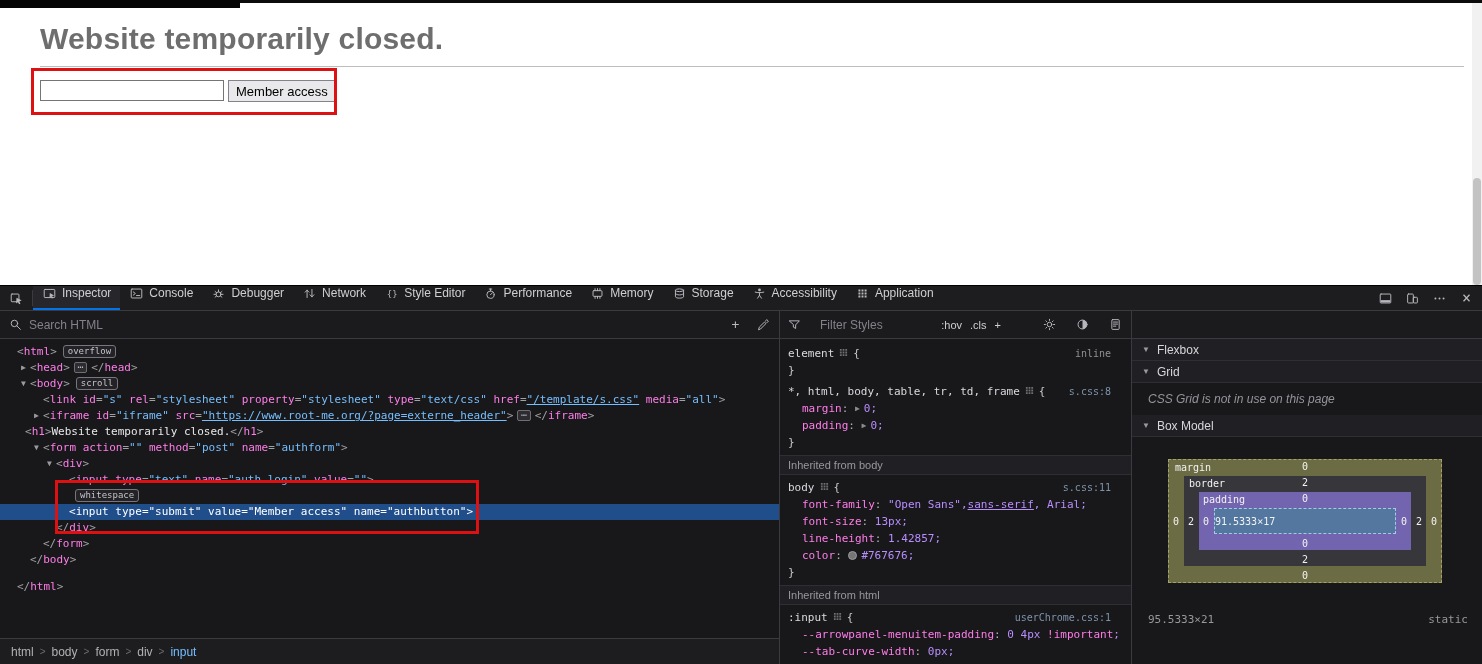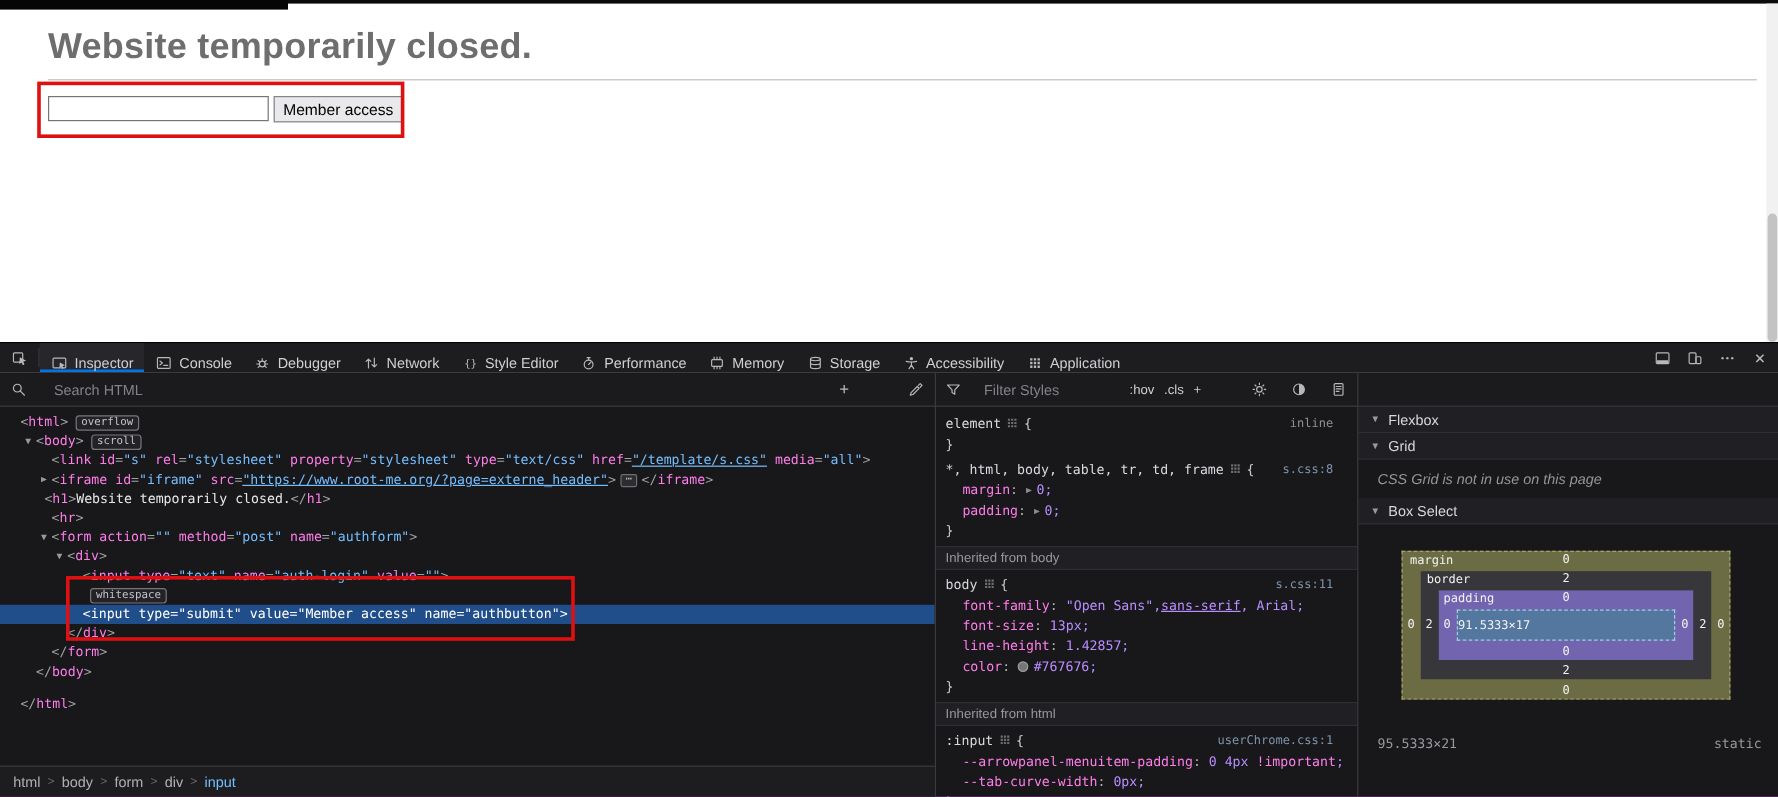--- a/index.html
+++ b/index.html
@@ -25,34 +25,34 @@
   
   #devtools{position:absolute;left:0;top:285px;width:1482px;height:379px;background:#18181b;color:#d7d7db;font-size:12px;border-top:1px solid #000}
   .vsep-panel{position:absolute;top:25px;bottom:0;width:1px;background:#3a3a3f;z-index:3}
   #sep-markup{left:779px}#sep-rules{left:1131px}
 
   
   #dt-toolbar{position:absolute;left:0;top:0;right:0;height:25px;background:#1d1d20;border-bottom:1px solid #3a3a3f;display:flex;align-items:stretch}
   #pick-btn{width:32px;display:flex;align-items:center;justify-content:center}
   .vsep{width:1px;background:#3a3a3f;margin:4px 0}
   #tool-tabs{display:flex;align-items:stretch}
-  .tool-tab{display:flex;align-items:flex-end;gap:5px;padding:0 9px;color:#cfcfd3;cursor:default;white-space:nowrap}
+  .tool-tab{display:flex;align-items:flex-start;gap:5px;padding:0 9px;color:#cfcfd3;cursor:default;white-space:nowrap}
   .tool-tab.active{background:#27272b;box-shadow:inset 0 -2px 0 #0074e8}
   #toolbar-right{margin-left:auto;display:flex;align-items:stretch;padding-right:2px}
   .icon-btn{width:27px;display:flex;align-items:center;justify-content:center;color:#b7b7bc}
 
   
   .icn{display:inline-flex;width:15px;height:15px;align-items:center;justify-content:center;flex:none}
   .icn svg{width:13px;height:13px;stroke:#b7b7bc;fill:none;stroke-width:1.2;stroke-linecap:round;stroke-linejoin:round}
   .icn svg .f{fill:#b7b7bc;stroke:none}
   .icn .glyph{color:#b7b7bc;font-family:"DejaVu Sans Mono",monospace}
 
   
   #dt-row2{position:absolute;left:0;top:25px;right:0;height:28px;border-bottom:1px solid #3a3a3f;display:flex;align-items:stretch;background:#1b1b1e}
-  #markup-toolbar{width:779px;display:flex;align-items:center;gap:22px;padding:0 8px}
+  #markup-toolbar{width:779px;display:flex;align-items:center;gap:6px;padding:0 8px}
   #markup-toolbar input,#rules-toolbar input{flex:1;min-width:0;background:transparent;border:none;outline:none;color:#d7d7db;font-size:12px;font-family:"Liberation Sans",sans-serif}
   input::placeholder{color:#82828a}
   #rules-toolbar{width:352px;display:flex;align-items:center;gap:18px;padding:0 8px}
   .txt-btn{color:#cfcfd3;font-size:11px;padding:2px 4px;white-space:nowrap}
   #sidebar-tabs{flex:1;display:flex;align-items:stretch;padding-left:4px}
   #sidebar-tab-list{display:flex;align-items:stretch}
   .sb-tab{display:flex;align-items:center;padding:0 10px;color:#cfcfd3;white-space:nowrap}
   .sb-tab.active{box-shadow:inset 0 -2px 0 #0074e8;color:#fff}
   #sidebar-toggle{width:26px;display:flex;align-items:center;justify-content:center}
   #sidebar-chevron{margin-left:auto;width:22px;display:flex;align-items:center;justify-content:center}
@@ -318,25 +318,25 @@
               <rect x="3.5" y="2" width="9" height="12" rx="1"></rect>
               <path d="M5.5 5h5M5.5 7.5h5M5.5 10h3"></path>
             </svg>
           </span>
       </div>
     </div>
 
     <div id="markup-panel">
       <div id="markup-lines">
           <div class="markup-line" style="padding-left: 17px;"><span class="tk-p">&lt;</span><span class="tk-t">html</span><span class="tk-p">&gt;</span><span class="badge">overflow</span></div>
+          <div class="markup-line" style="padding-left: 30px;"><span class="twisty">▶</span><span class="tk-p">&lt;</span><span class="tk-t">head</span><span class="tk-p">&gt;</span><span class="exp">⋯</span><span class="tk-p">&lt;/</span><span class="tk-t">head</span><span class="tk-p">&gt;</span></div>
           <div class="markup-line" style="padding-left: 30px;"><span class="twisty">▼</span><span class="tk-p">&lt;</span><span class="tk-t">body</span><span class="tk-p">&gt;</span><span class="badge">scroll</span></div>
           <div class="markup-line" style="padding-left: 43px;"><span class="tk-p">&lt;</span><span class="tk-t">link</span><span class="tk-a"> id</span><span class="tk-p">=</span><span class="tk-v">"s"</span><span class="tk-a"> rel</span><span class="tk-p">=</span><span class="tk-v">"stylesheet"</span><span class="tk-a"> property</span><span class="tk-p">=</span><span class="tk-v">"stylesheet"</span><span class="tk-a"> type</span><span class="tk-p">=</span><span class="tk-v">"text/css"</span><span class="tk-a"> href</span><span class="tk-p">=</span><span class="tk-v u">"/template/s.css"</span><span class="tk-a"> media</span><span class="tk-p">=</span><span class="tk-v">"all"</span><span class="tk-p">&gt;</span></div>
           <div class="markup-line" style="padding-left: 43px;"><span class="twisty">▶</span><span class="tk-p">&lt;</span><span class="tk-t">iframe</span><span class="tk-a"> id</span><span class="tk-p">=</span><span class="tk-v">"iframe"</span><span class="tk-a"> src</span><span class="tk-p">=</span><span class="tk-v u">"https://www.root-me.org/?page=externe_header"</span><span class="tk-p">&gt;</span><span class="exp">⋯</span><span class="tk-p">&lt;/</span><span class="tk-t">iframe</span><span class="tk-p">&gt;</span></div>
-          <div class="markup-line" style="padding-left: 37px;"><span class="tk-p">&lt;</span><span class="tk-t">h1</span><span class="tk-p">&gt;</span><span class="tk-x">Website temporarily closed.</span><span class="tk-p">&lt;/</span><span class="tk-t">h1</span><span class="tk-p">&gt;</span></div>
-          <div class="markup-line" style="padding-left: 43px;"><span class="tk-p">&lt;</span><span class="tk-t">hr</span><span class="tk-p">&gt;</span></div>
+          <div class="markup-line" style="padding-left: 25px;"><span class="tk-p">&lt;</span><span class="tk-t">h1</span><span class="tk-p">&gt;</span><span class="tk-x">Website temporarily closed.</span><span class="tk-p">&lt;/</span><span class="tk-t">h1</span><span class="tk-p">&gt;</span></div>
           <div class="markup-line" style="padding-left: 43px;"><span class="twisty">▼</span><span class="tk-p">&lt;</span><span class="tk-t">form</span><span class="tk-a"> action</span><span class="tk-p">=</span><span class="tk-v">""</span><span class="tk-a"> method</span><span class="tk-p">=</span><span class="tk-v">"post"</span><span class="tk-a"> name</span><span class="tk-p">=</span><span class="tk-v">"authform"</span><span class="tk-p">&gt;</span></div>
           <div class="markup-line" style="padding-left: 56px;"><span class="twisty">▼</span><span class="tk-p">&lt;</span><span class="tk-t">div</span><span class="tk-p">&gt;</span></div>
           <div class="markup-line" style="padding-left: 69px;"><span class="tk-p">&lt;</span><span class="tk-t">input</span><span class="tk-a"> type</span><span class="tk-p">=</span><span class="tk-v">"text"</span><span class="tk-a"> name</span><span class="tk-p">=</span><span class="tk-v">"auth-login"</span><span class="tk-a"> value</span><span class="tk-p">=</span><span class="tk-v">""</span><span class="tk-p">&gt;</span></div>
           <div class="markup-line" style="padding-left: 69px;"><span class="badge">whitespace</span></div>
           <div class="markup-line selected" style="padding-left: 69px;"><span class="tk-p">&lt;</span><span class="tk-t">input</span><span class="tk-a"> type</span><span class="tk-p">=</span><span class="tk-v">"submit"</span><span class="tk-a"> value</span><span class="tk-p">=</span><span class="tk-v">"Member access"</span><span class="tk-a"> name</span><span class="tk-p">=</span><span class="tk-v">"authbutton"</span><span class="tk-p">&gt;</span></div>
           <div class="markup-line" style="padding-left: 56px;"><span class="tk-p">&lt;/</span><span class="tk-t">div</span><span class="tk-p">&gt;</span></div>
           <div class="markup-line" style="padding-left: 43px;"><span class="tk-p">&lt;/</span><span class="tk-t">form</span><span class="tk-p">&gt;</span></div>
           <div class="markup-line" style="padding-left: 30px;"><span class="tk-p">&lt;/</span><span class="tk-t">body</span><span class="tk-p">&gt;</span></div>
           <div class="markup-line" style="padding-left: 17px; margin-top: 11px;"><span class="tk-p">&lt;/</span><span class="tk-t">html</span><span class="tk-p">&gt;</span></div>
         </div>
@@ -401,21 +401,21 @@
       </div>
 
       <div class="lay-header">
         <span class="twisty-h">▼</span>
         <span>Grid</span>
       </div>
       <div class="lay-msg italic">CSS Grid is not in use on this page</div>
 
       <div class="lay-header">
         <span class="twisty-h">▼</span>
-        <span>Box Select</span>
+        <span>Box Model</span>
       </div>
 
       <div id="bm">
         <span class="bm-label" id="bm-label-margin">margin</span>
         <div id="bm-border"></div>
         <span class="bm-label" id="bm-label-border">border</span>
         <div id="bm-padding"></div>
         <span class="bm-label" id="bm-label-padding">padding</span>
         <div id="bm-content">
           <span>91.5333×17</span>

